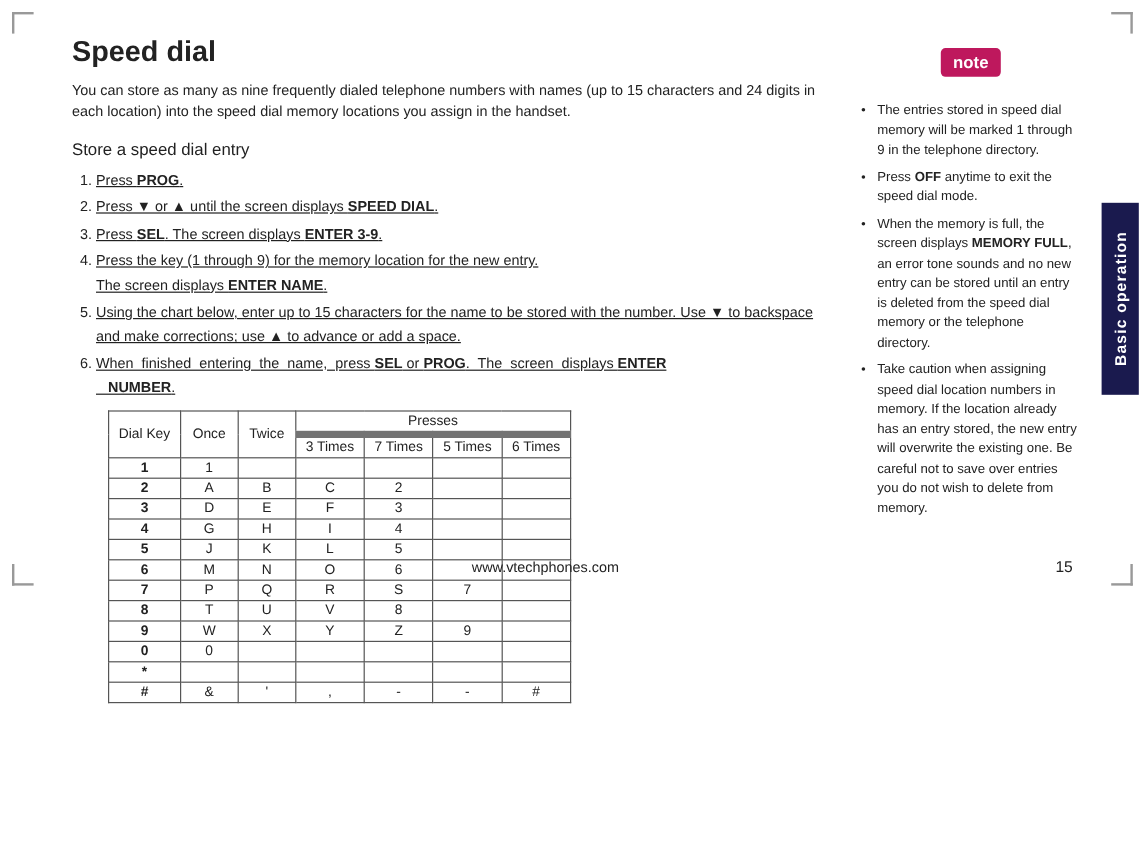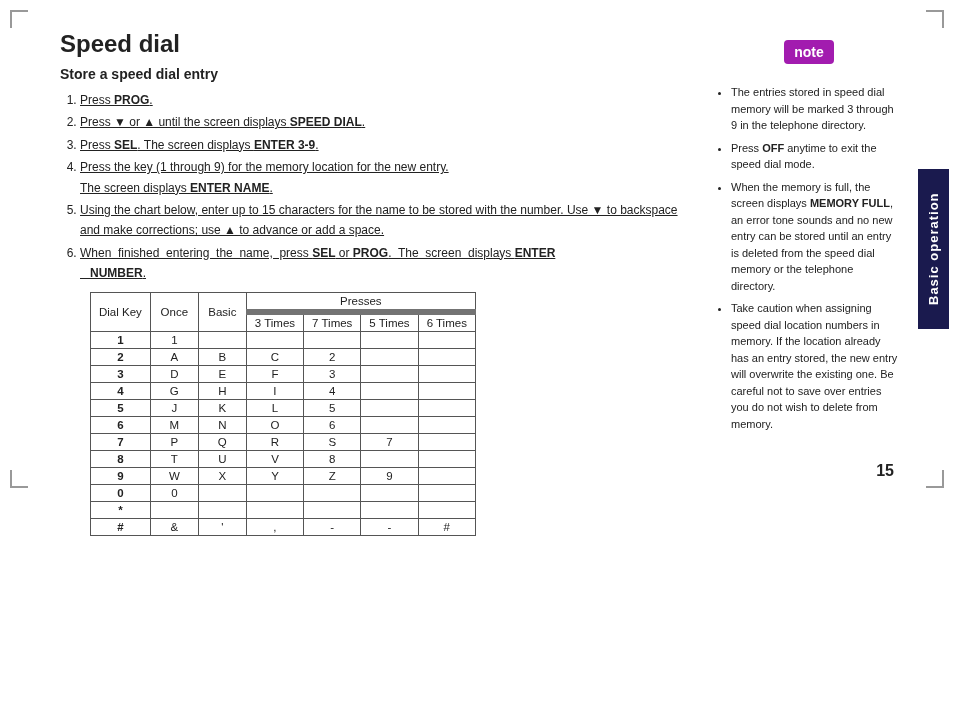--- a/index.html
+++ b/index.html
@@ -74,21 +74,21 @@
       width: 200px;
       padding: 20px 10px 20px 10px;
       position: absolute;
       right: 45px;
       top: 20px;
       font-size: 11px;
       color: #222;
     }
 
     .note-box {
-      background: #a21caf;
+      background: #be185d;
       color: #fff;
       font-size: 14px;
       font-weight: bold;
       text-align: center;
       padding: 4px 10px;
       border-radius: 4px;
       margin-bottom: 10px;
       display: inline-block;
     }
 
@@ -117,21 +117,21 @@
     .page-intro {
       font-size: 12px;
       color: #222;
       line-height: 1.5;
       margin-bottom: 14px;
       max-width: 620px;
     }
 
     .section-title {
       font-size: 14px;
-      font-weight: bold;
+      font-weight: normal;
       color: #222;
       margin-bottom: 8px;
     }
 
     .steps {
       font-size: 12px;
       color: #222;
       line-height: 1.7;
       max-width: 620px;
     }
@@ -194,38 +194,39 @@
       color: #222;
       font-weight: normal;
       flex: 1;
       text-align: center;
     }
 
     .page-number {
       position: absolute;
       right: 60px;
       bottom: 18px;
-      font-size: 16px;
-      font-weight: bold;
+      font-size: 13px;
+      font-weight: normal;
     }
   </style>
 </head>
 <body>
 
 <div class="page-wrapper">
 
   <div class="corner tl"></div>
   <div class="corner tr"></div>
   <div class="corner bl"></div>
   <div class="corner br"></div>
 
   <div class="main-content">
 
     <h1 class="page-title">Speed dial</h1>
 
+    <p class="page-intro">You can store as many as nine frequently dialed telephone numbers with names (up to 15 characters and 24 digits in each location) into the speed dial memory locations you assign in the handset.</p>
 
     <h2 class="section-title">Store a speed dial entry</h2>
 
     <div class="steps">
       <ol>
         <li>Press <strong>PROG</strong>.</li>
         <li>Press ▼ or ▲ until the screen displays <strong>SPEED DIAL</strong>.</li>
         <li>Press <strong>SEL</strong>. The screen displays <strong>ENTER 3-9</strong>.</li>
         <li>Press the key (1 through 9) for the memory location for the new entry.<br>
           The screen displays <strong>ENTER NAME</strong>.</li>
@@ -233,21 +234,21 @@
         <li>When&nbsp; finished&nbsp; entering&nbsp; the&nbsp; name,&nbsp; press <strong>SEL</strong> or <strong>PROG</strong>.&nbsp; The&nbsp; screen&nbsp; displays <strong>ENTER<br>&nbsp;&nbsp;&nbsp;NUMBER</strong>.</li>
       </ol>
     </div>
 
     <div class="table-wrapper">
       <table>
         <thead>
           <tr>
             <th rowspan="2" class="dial-key-col">Dial Key</th>
             <th rowspan="2">Once</th>
-            <th rowspan="2">Basic</th>
+            <th rowspan="2">Twice</th>
             <th colspan="4" class="presses-header">Presses</th>
           </tr>
           <tr>
             <th>3 Times</th>
             <th>7 Times</th>
             <th>5 Times</th>
             <th>6 Times</th>
           </tr>
         </thead>
         <tbody id="table-body">
@@ -364,27 +365,30 @@
     </div>
 
   </div>
 
   <div class="right-panel">
     <div style="text-align:center; margin-bottom: 10px;">
       <span class="note-box">note</span>
     </div>
     <div class="note-content">
       <ul id="note-bullets">
-      <li>The entries stored in speed dial memory will be marked 3 through 9 in the telephone directory.</li>
+      <li>The entries stored in speed dial memory will be marked 1 through 9 in the telephone directory.</li>
           <li>Press <strong>OFF</strong> anytime to exit the speed dial mode.</li>
           <li>When the memory is full, the screen displays <strong>MEMORY FULL</strong>, an error tone sounds and no new entry can be stored until an entry is deleted from the speed dial memory or the telephone directory.</li>
           <li>Take caution when assigning speed dial location numbers in memory. If the location already has an entry stored, the new entry will overwrite the existing one. Be careful not to save over entries you do not wish to delete from memory.</li>
         </ul>
     </div>
   </div>
 
   <div class="sidebar">
     <div class="sidebar-label">Basic operation</div>
   </div>
 
+  <div class="footer">
+    <span class="footer-url">www.vtechphones.com</span>
+  </div>
   <div class="page-number">15</div>
 
 </div>
 
 </body></html>

